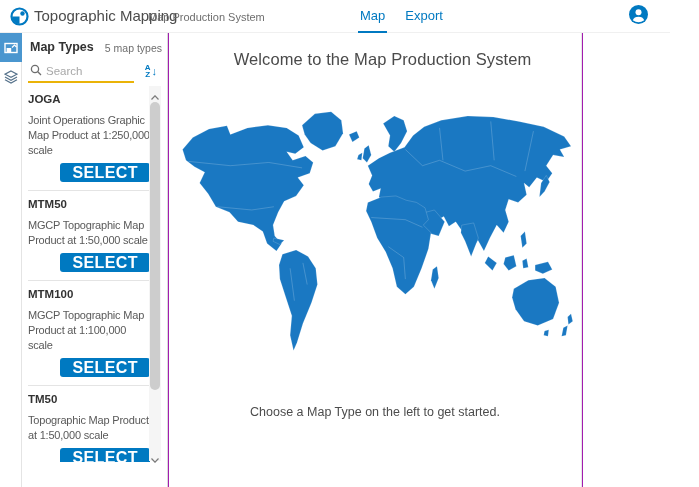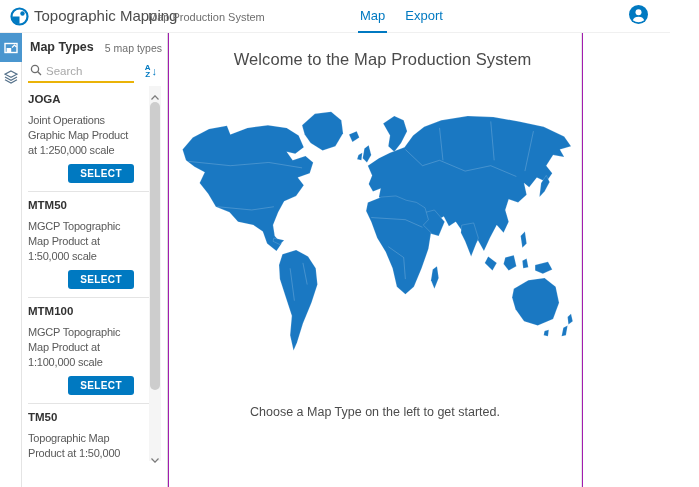--- a/index.html
+++ b/index.html
@@ -41,27 +41,27 @@
   .search-input::placeholder { color:#a8a8a8; }
   .sort-btn { position:absolute; right:10px; top:28px; height:20px; border:none;
     background:none; cursor:pointer; display:flex; align-items:center; padding:0;
     color:var(--accent,#0079c1); }
   .sort-letters { display:flex; flex-direction:column; font-size:8px; font-weight:bold;
     line-height:7px; }
   .sort-arrow { font-size:11px; line-height:11px; margin-left:1px; }
 
   .map-type-list { position:absolute; left:6px; top:53px; width:122px; bottom:25px;
     overflow:hidden; }
-  .map-item { padding:7px 16px 8px 0; border-bottom:1px solid #e4e4e4; }
+  .map-item { padding:7px 0 8px 0; border-bottom:1px solid #e4e4e4; }
   .map-item-name { font-size:11.5px; font-weight:bold; color:#323232; line-height:13px;
     margin-bottom:7px; }
   .map-item-desc { font-size:11px; color:#595959; line-height:15px; letter-spacing:-0.2px; }
   .map-item-btnrow { margin-top:5px; text-align:right; }
   .select-btn { background:var(--accent,#0079c1); color:#fff; border:none; cursor:pointer;
-    font-family:inherit; font-size:10px; font-weight:bold; letter-spacing:0.4px;
+    font-family:inherit; font-size:16px; font-weight:bold; letter-spacing:0.4px;
     height:19px; padding:0 12px; border-radius:3px; }
 
   
   .sb-scrollbar { position:absolute; right:6px; top:53px; width:12px; height:375px;
     background:#f5f5f5; }
   .sb-scroll-up, .sb-scroll-down { position:absolute; left:0; width:12px; height:12px;
     border:none; background:#f5f5f5; cursor:pointer; padding:2px; }
   .sb-scroll-up { top:0; } .sb-scroll-down { bottom:0; }
   .sb-thumb { position:absolute; left:1px; top:16px; width:10px; height:288px;
     background:#cdcdcd; border-radius:5px; cursor:grab; }

